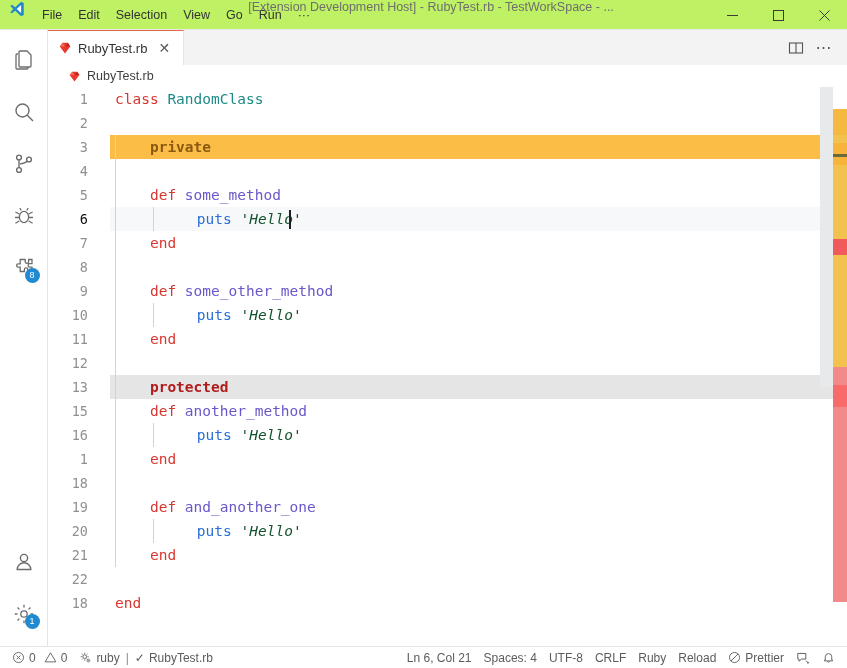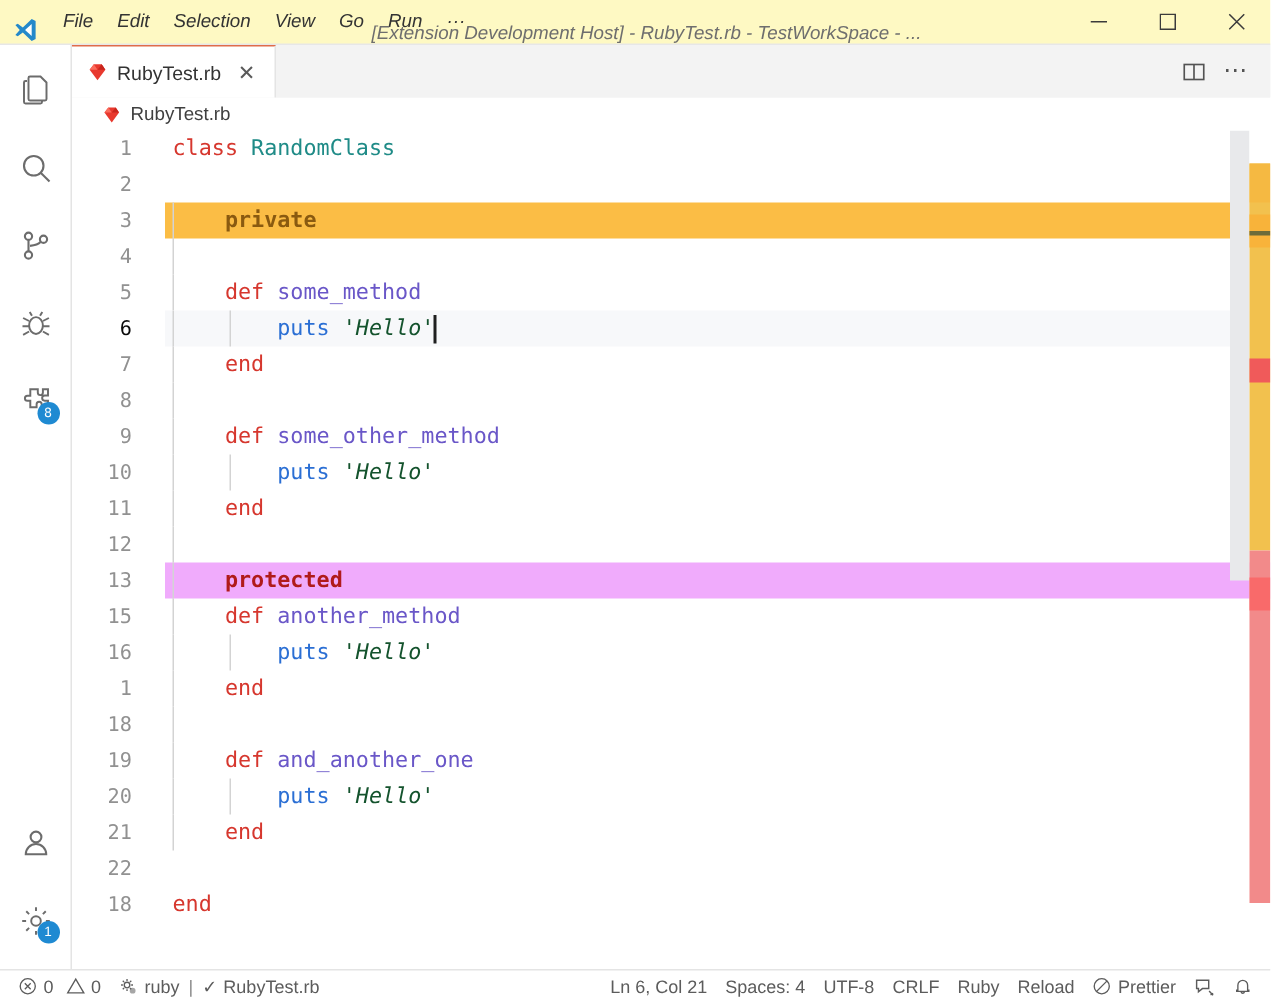--- a/index.html
+++ b/index.html
@@ -8,25 +8,24 @@
     overflow: hidden;
     background: #ffffff;
     font-family: "Liberation Sans", sans-serif;
     -webkit-font-smoothing: antialiased;
   }
   #app { position: relative; width: 847px; height: 668px; display: flex; flex-direction: column; }
 
   
   .titlebar {
     height: 30px; flex: 0 0 30px;
-    background: #fef9c3;
-    display: flex; align-items: flex-end;
+    background: #bef264;
+    display: flex; align-items: flex-start;
     border-bottom: 1px solid #e7e7e7;
     position: relative;
-    font-style: italic;
   }
   .vscode-logo { width: 34px; display: flex; align-items: center; justify-content: center; }
   .menubar { display: flex; align-items: center; height: 30px; }
   .menu-item {
     font-size: 12.5px; color: #333333; padding: 0 8px; height: 30px;
     display: flex; align-items: center; cursor: default; white-space: nowrap;
   }
   .window-title {
     position: absolute; left: 15px; right: 0; text-align: center;
     font-size: 12.5px; color: #6e6e6e; pointer-events: none;
@@ -113,33 +112,33 @@
     width: 62px; flex: 0 0 62px; text-align: right; padding-right: 22px;
     color: #919191; font-size: 13.5px; user-select: none;
   }
   .line.active .ln { color: #0b0b0b; }
   .codecell {
     flex: 1 1 auto; position: relative; height: 24px; display: flex; align-items: center;
     padding-left: 5px; white-space: pre;
   }
   .line.active .codecell { background: #f7f8fa; }
   .line.hl-orange .codecell { background: #fbbd45; }
-  .line.hl-red .codecell { background: #f0abfc; }
+  .line.hl-red .codecell { background: #e5e5e5; }
   .line.hl-orange .ln, .line.hl-red .ln { color: #919191; }
   .indent-guide {
     position: absolute; left: 5px; top: 0; bottom: 0; width: 1px; background: #d3d3d3;
   }
   .indent-guide.g2 { left: 43px; }
 
   
   .t-kw      { color: #d6372e; }
   .t-class   { color: #1f8b87; }
   .t-def     { color: #d6372e; }
   .t-meth    { color: #6a57c8; }
-  .t-puts    { color: #2b6fd4; }
+  .t-puts    { color: #2b6fd4; margin-left: 12px; }
   .t-str     { color: #14532d; font-style: italic; }
   .t-priv    { color: #8a5a10; font-weight: bold; }
   .t-prot    { color: #b01b1b; font-weight: bold; }
 
   
   .cursor {
     position: absolute; width: 2px; background: #1f1f1f;
     top: 3px; height: 19px;
   }
 

